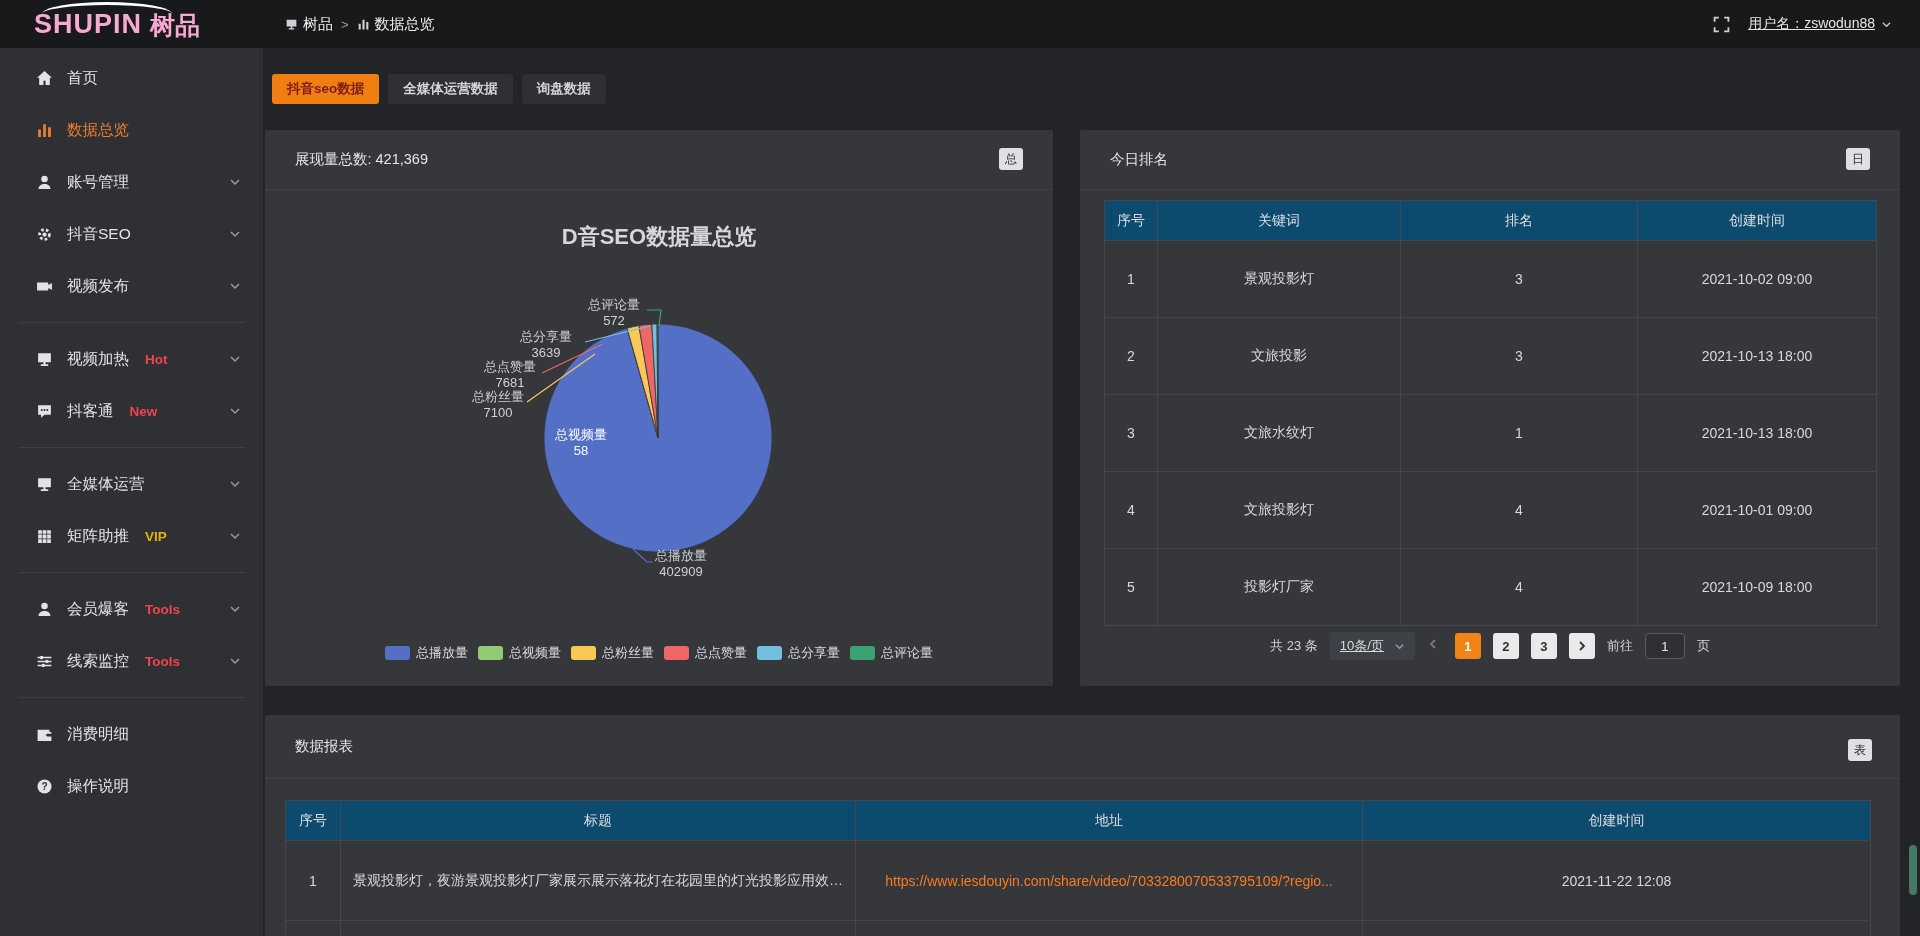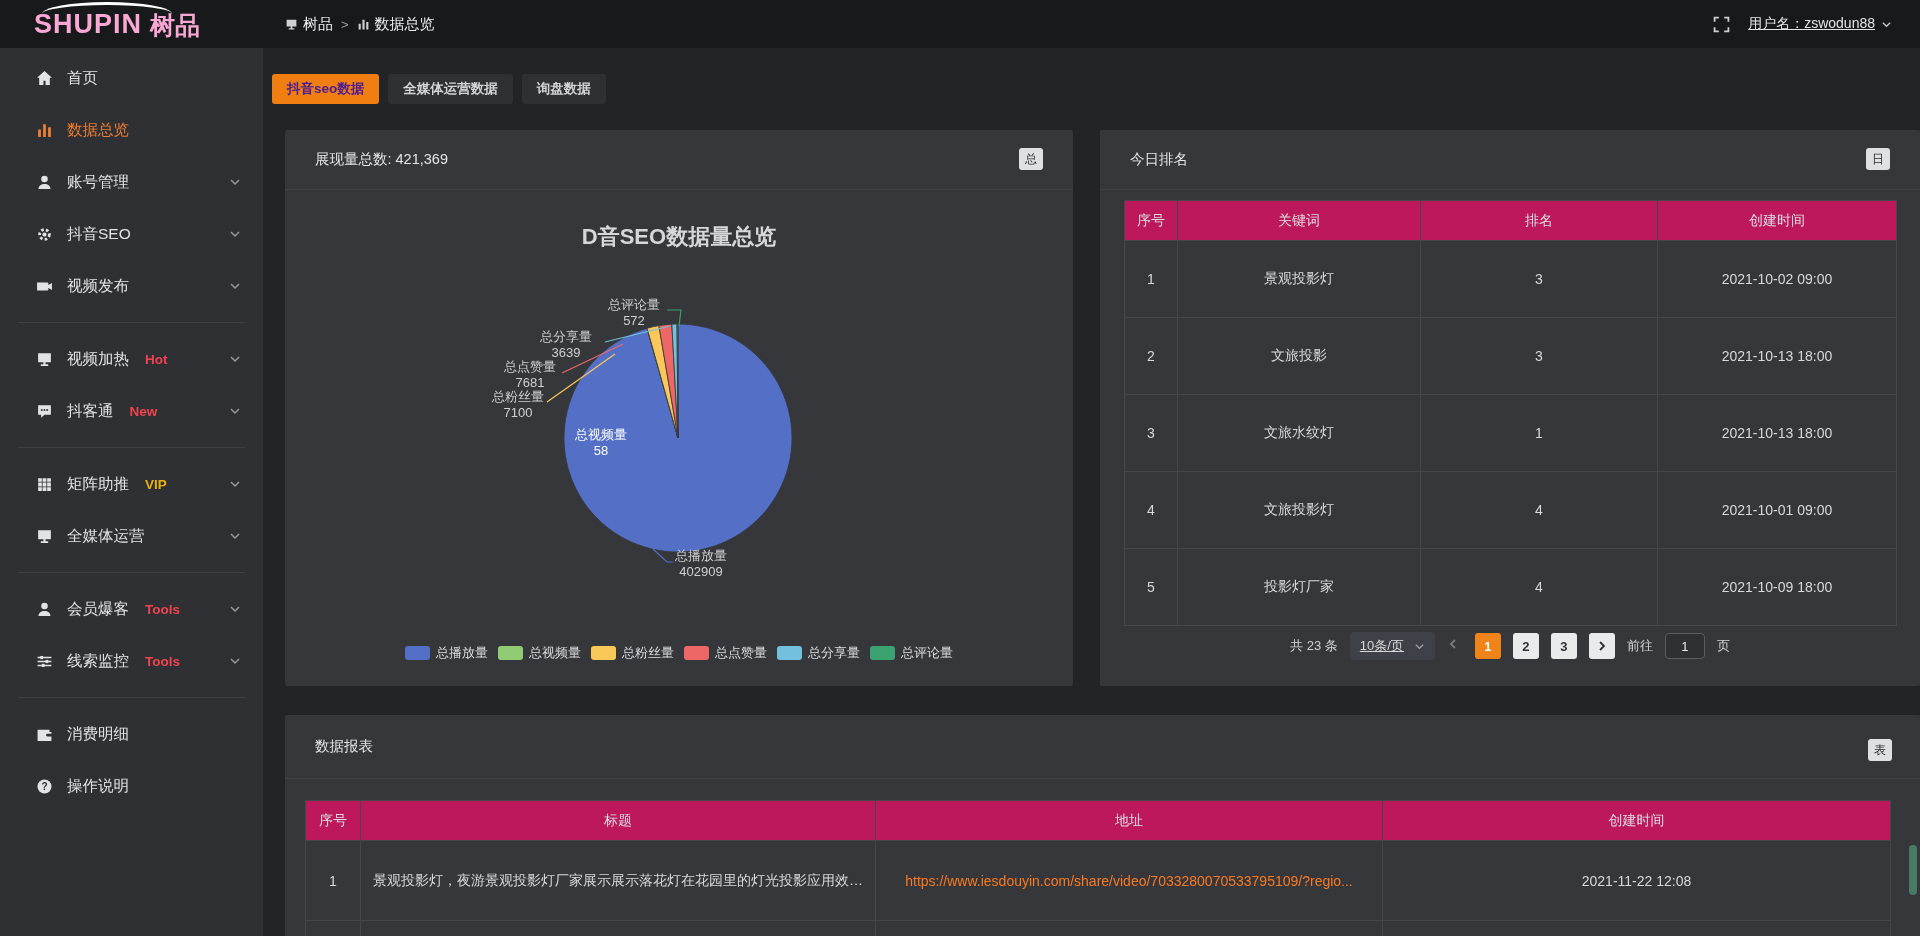--- a/index.html
+++ b/index.html
@@ -35,23 +35,23 @@
   .side-item.active { color:#ee7e33; }
   .side-badge { margin-left:16px; font-size:13.5px; font-weight:bold; }
   .side-chev { margin-left:auto; width:12px; height:12px; color:#97999d; }
   .side-div { height:1px; background:#3d3f44; margin:10px 18px; }
 
   
   .main { position:absolute; left:263px; top:48px; right:0; bottom:0; background:#232428; }
   .tabs { position:absolute; left:9px; top:26px; display:flex; gap:9px; }
   .tab { height:30px; padding:0 15px; display:flex; align-items:center; font-size:13.5px;
     font-weight:bold; color:#d3d4d6; background:#2e3033; border-radius:3px; cursor:pointer; }
-  .tab.active { background:#f07e10; color:#4c1d95; }
-
-  .panel { position:absolute; background:#35373b; border-radius:2px;margin-left:20px; }
+  .tab.active { background:#f07e10; color:#7f1d1d; }
+
+  .panel { position:absolute; background:#35373b; border-radius:2px; }
   .panel-hd { height:60px; display:flex; align-items:center; padding:0 30px;
     border-bottom:1px solid #3f4146; color:#e4e5e7; font-size:14.5px; }
   .corner-badge { position:absolute; top:18px; right:30px; background:#dfe0e3; color:#2c2d30;
     font-size:12px; line-height:1; padding:5px 6px; border-radius:3px; cursor:pointer; }
 
   #chart-panel { left:2px; top:82px; width:788px; height:556px; }
   #rank-panel  { left:817px; top:82px; width:820px; height:556px; }
   #report-panel{ left:2px; top:667px; width:1635px; height:320px; }
   #report-panel .panel-hd { height:64px; }
   #report-panel .corner-badge { top:24px; right:28px; }
@@ -67,21 +67,21 @@
     align-items:center; gap:10px; }
   .legend-item { display:flex; align-items:center; gap:6px; cursor:pointer; }
   .legend-swatch { width:25px; height:14px; border-radius:3px; }
   .legend-label { font-size:13px; color:#dcdde0; }
 
   
   table { border-collapse:collapse; table-layout:fixed; }
   .dk-table th, .dk-table td { border:1px solid #45474c; font-weight:normal;
     color:#d8d9db; font-size:14px; text-align:center; overflow:hidden; white-space:nowrap;
     text-overflow:ellipsis; }
-  .dk-table th { background:#be185d; color:#dddee0; height:40px; }
+  .dk-table th { background:#0c4a6e; color:#dddee0; height:40px; }
   #rank-table { position:absolute; left:24px; top:70px; width:772px; }
   #rank-table td { height:77px; }
   #report-table { position:absolute; left:20px; top:85px; width:1585px; }
   #report-table td { height:80px; padding:0 12px; }
   #report-table td.t-title { text-align:left; }
   #report-table td.t-link a { color:#fa7a21; text-decoration:none; }
 
   
   .pager { position:absolute; left:0; right:0; top:502px; display:flex; justify-content:center;
     align-items:center; gap:12px; color:#d2d3d5; font-size:13px; }
@@ -201,33 +201,33 @@
         </svg>
         <span class="s-label">抖客通</span>
         <span class="side-badge" style="color:#f2434f">New</span>
         <svg class="side-chev" viewBox="0 0 12 12">
           <path d="M2 4l4 4 4-4" fill="none" stroke="currentColor" stroke-width="1.5"></path>
         </svg>
       </div>
       <div class="side-div"></div>
       <div class="side-item">
         <svg class="s-icon" viewBox="0 0 16 16">
+          <path fill="currentColor" d="M2 2h12v8.5H9v2h2.5V14h-7v-1.5H7v-2H2z"></path>
+        </svg>
+        <span class="s-label">全媒体运营</span>
+        <svg class="side-chev" viewBox="0 0 12 12">
+          <path d="M2 4l4 4 4-4" fill="none" stroke="currentColor" stroke-width="1.5"></path>
+        </svg>
+      </div>
+      <div class="side-item">
+        <svg class="s-icon" viewBox="0 0 16 16">
           <path fill="currentColor" d="M2 2h3.5v3.5H2zM6.2 2h3.6v3.5H6.2zM10.5 2H14v3.5h-3.5zM2 6.2h3.5v3.6H2zM6.2 6.2h3.6v3.6H6.2zM10.5 6.2H14v3.6h-3.5zM2 10.5h3.5V14H2zM6.2 10.5h3.6V14H6.2zM10.5 10.5H14V14h-3.5z"></path>
         </svg>
         <span class="s-label">矩阵助推</span>
         <span class="side-badge" style="color:#e9b10e">VIP</span>
-        <svg class="side-chev" viewBox="0 0 12 12">
-          <path d="M2 4l4 4 4-4" fill="none" stroke="currentColor" stroke-width="1.5"></path>
-        </svg>
-      </div>
-      <div class="side-item">
-        <svg class="s-icon" viewBox="0 0 16 16">
-          <path fill="currentColor" d="M2 2h12v8.5H9v2h2.5V14h-7v-1.5H7v-2H2z"></path>
-        </svg>
-        <span class="s-label">全媒体运营</span>
         <svg class="side-chev" viewBox="0 0 12 12">
           <path d="M2 4l4 4 4-4" fill="none" stroke="currentColor" stroke-width="1.5"></path>
         </svg>
       </div>
       <div class="side-div"></div>
       <div class="side-item">
         <svg class="s-icon" viewBox="0 0 16 16">
           <path fill="currentColor" d="M8 7.8a3.1 3.1 0 1 0 0-6.2 3.1 3.1 0 0 0 0 6.2zm0 1.7c-3 0-5.6 1.8-5.6 4.5h11.2c0-2.7-2.6-4.5-5.6-4.5z"></path>
         </svg>
         <span class="s-label">会员爆客</span>

